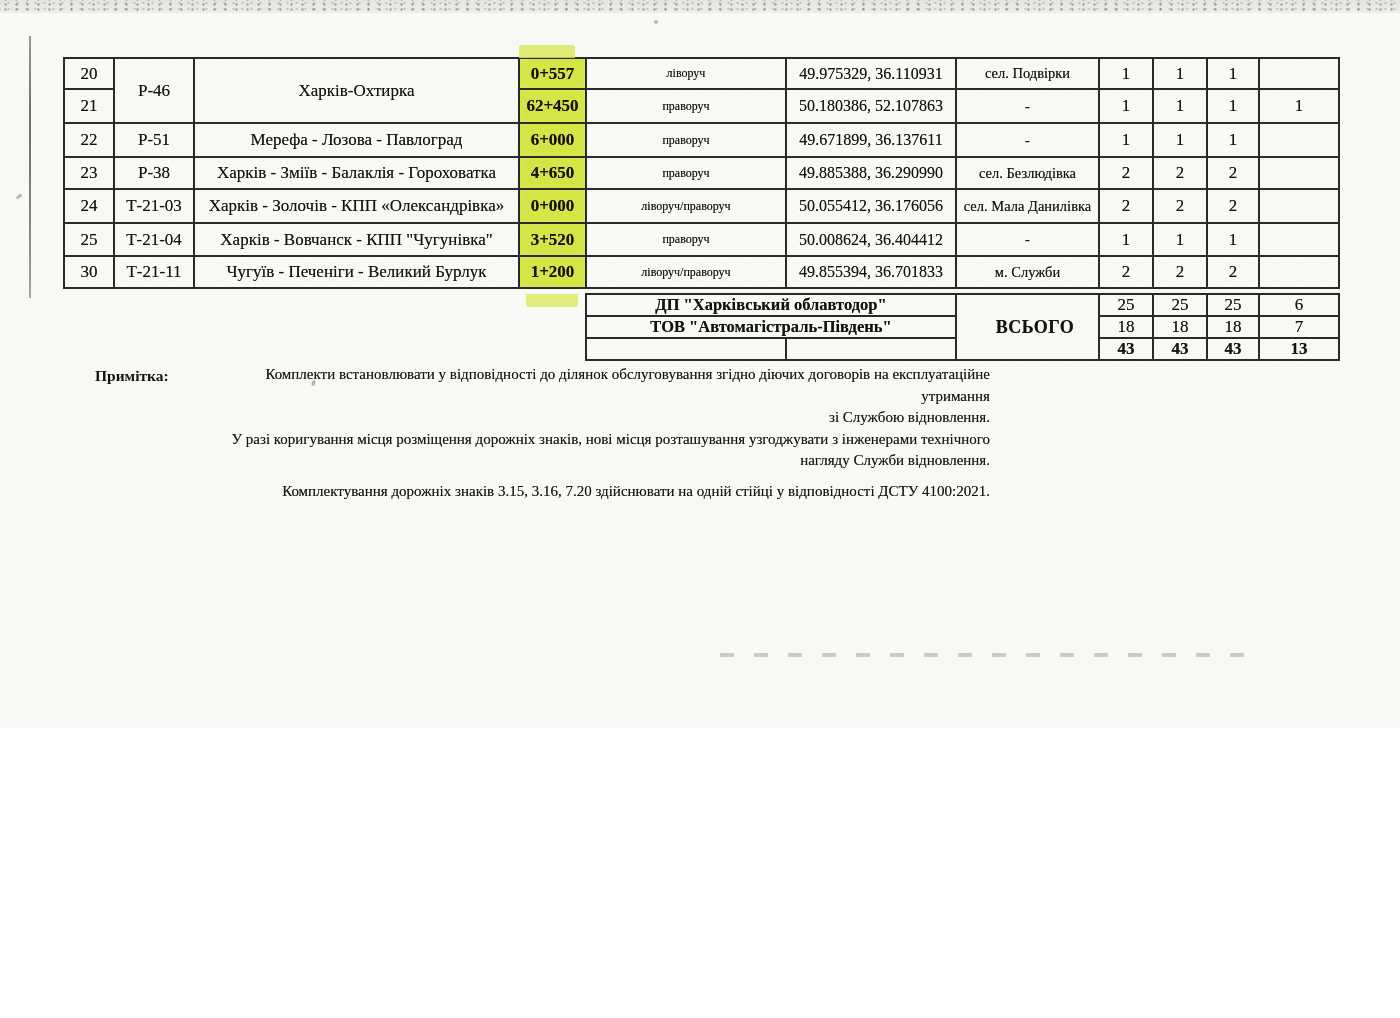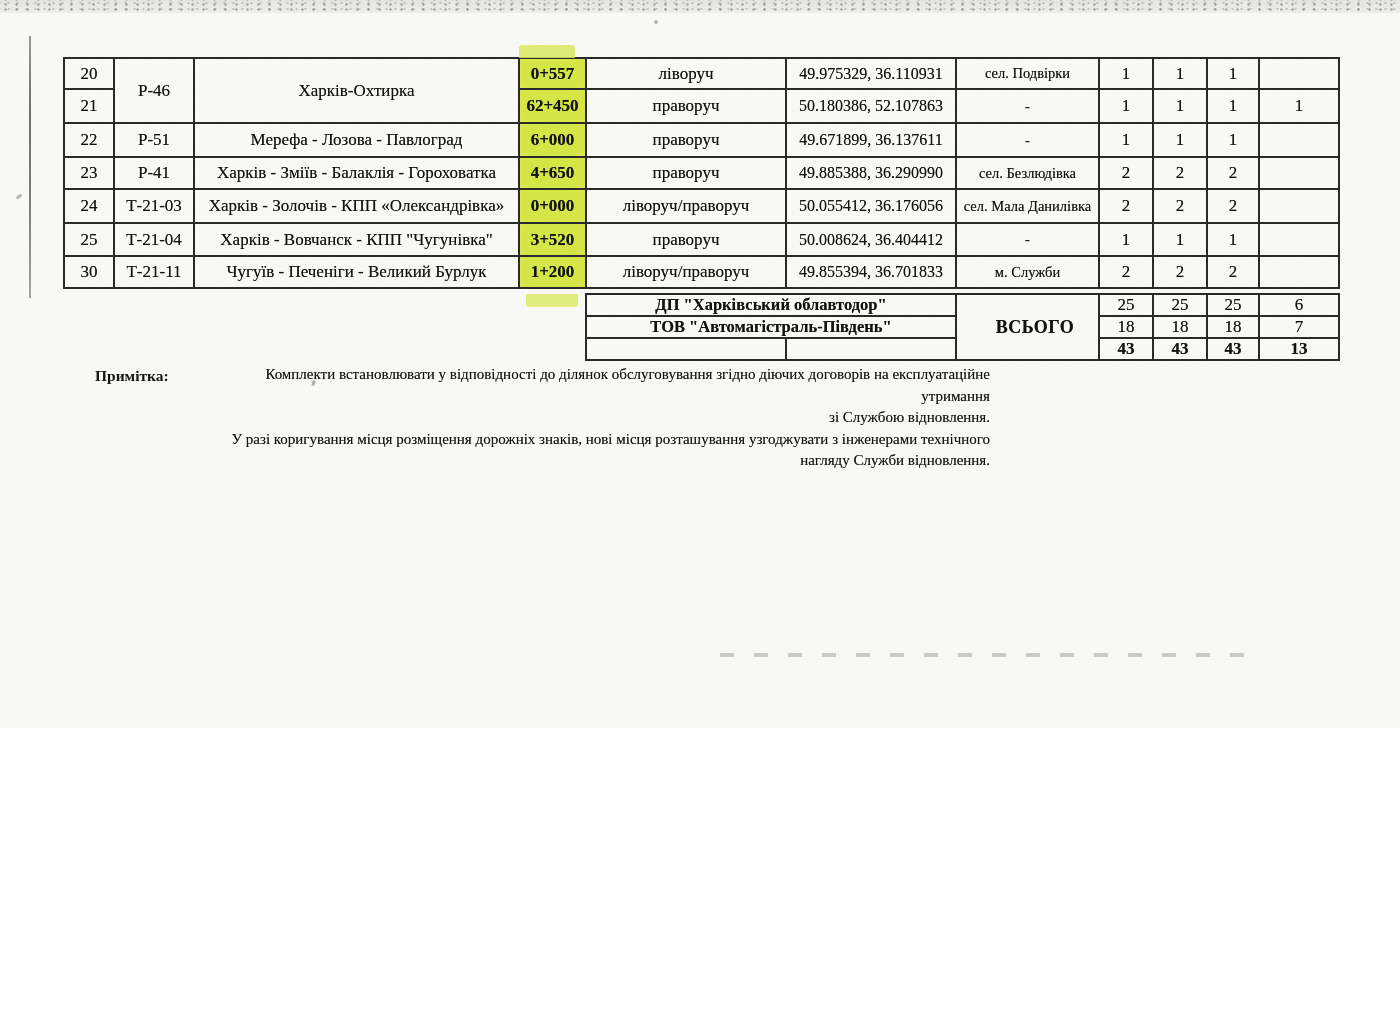--- a/index.html
+++ b/index.html
@@ -39,21 +39,21 @@
      font-size:17px;color:#121212;overflow:hidden;text-shadow:0 0 .4px rgba(0,0,0,.55);}
   table.main{position:absolute;left:63px;top:57px;width:1275px;}
   table.main tr:nth-child(1){height:31px;}
   table.main tr:nth-child(2){height:34px;}
   table.main tr:nth-child(3){height:34px;}
   table.main tr:nth-child(4){height:32px;}
   table.main tr:nth-child(5){height:34px;}
   table.main tr:nth-child(6){height:33px;}
   table.main tr:nth-child(7){height:32px;}
   td.coords{font-size:16px;}
-  td.side{font-size:17px;}
+  td.side{font-size:12px;}
   td.settle{font-size:14.5px;}
   td.hl{
     position:relative;font-weight:bold;
     background:radial-gradient(120% 95% at 50% 48%, #d6e546 55%, #dfea5e 82%, #ecf393 100%);
   }
   td.hl::after{content:"";position:absolute;left:-7px;top:2px;bottom:2px;width:9px;background:rgba(219,231,77,.5);}
 
   table.totals{position:absolute;left:585px;top:293px;width:753px;}
   table.totals tr{height:21px;}
   td.org{font-weight:bold;font-size:16.5px;}
@@ -130,21 +130,21 @@
       <td class="side">праворуч</td>
       <td class="coords">49.671899, 36.137611</td>
       <td class="settle">-</td>
       <td>1</td>
       <td>1</td>
       <td>1</td>
       <td></td>
     </tr>
     <tr>
       <td>23</td>
-      <td>Р-41</td>
+      <td>Р-38</td>
       <td>Харків - Зміїв - Балаклія - Гороховатка</td>
       <td class="hl">4+650</td>
       <td class="side">праворуч</td>
       <td class="coords">49.885388, 36.290990</td>
       <td class="settle">сел. Безлюдівка</td>
       <td>2</td>
       <td>2</td>
       <td>2</td>
       <td></td>
     </tr>
@@ -230,16 +230,17 @@
   <div class="smudge-top"></div>
   <div class="smudge-bottom"></div>
 
   <div class="notes">
     <div class="notes-label">Примітка:</div>
     <div class="notes-body">
       <p>Комплекти встановлювати у відповідності до ділянок обслуговування згідно діючих договорів на експлуатаційне утримання
 зі Службою відновлення.</p>
       <p>У разі коригування місця розміщення дорожніх знаків, нові місця розташування узгоджувати з інженерами технічного
 нагляду Служби відновлення.</p>
+      <p>Комплектування дорожніх знаків 3.15, 3.16, 7.20 здійснювати на одній стійці у відповідності ДСТУ 4100:2021.</p>
     </div>
   </div>
 
 </div>
 
 </body></html>

